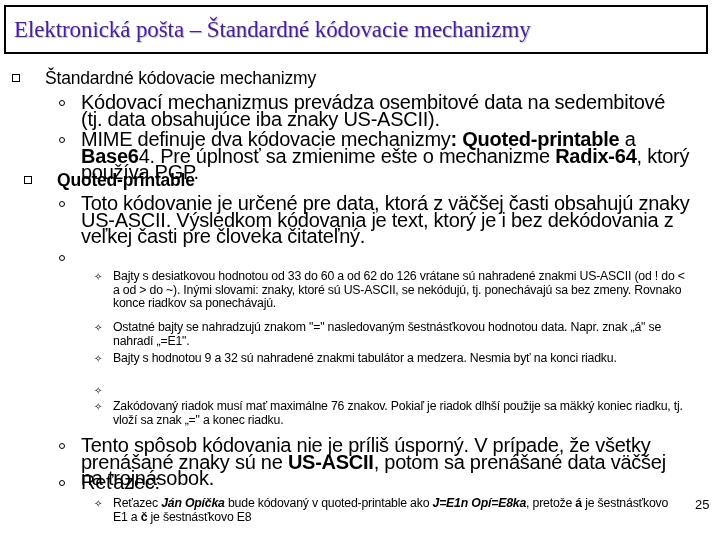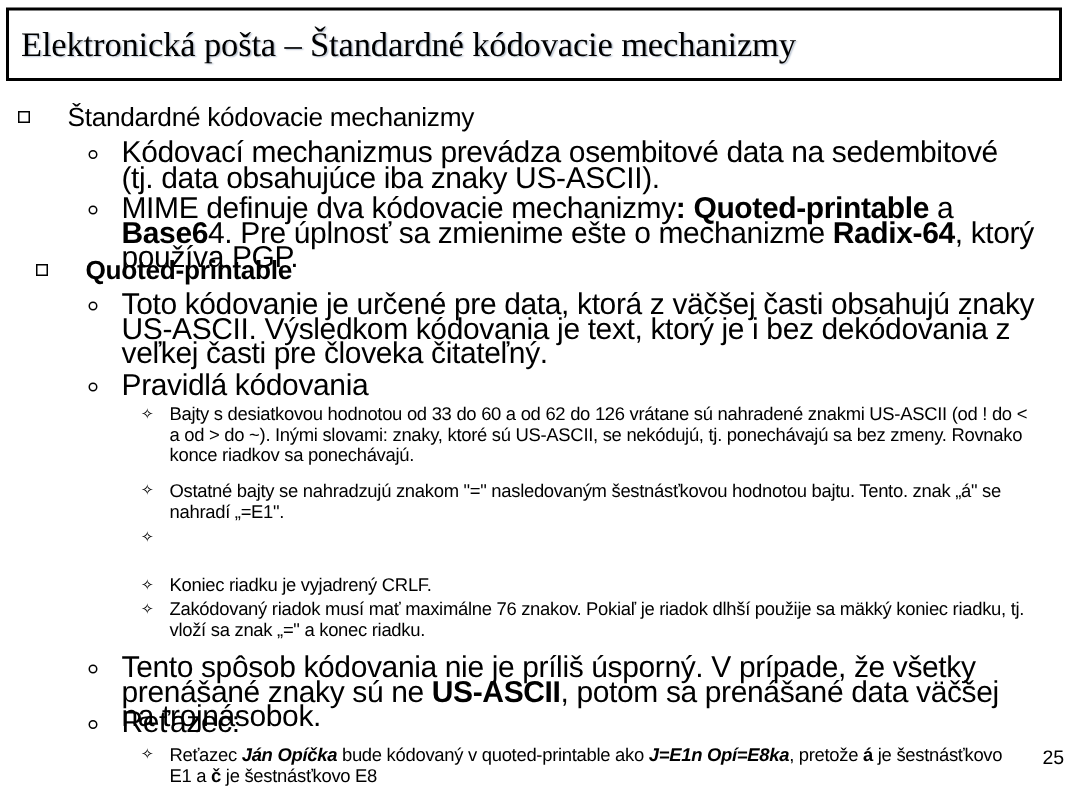--- a/index.html
+++ b/index.html
@@ -1,18 +1,18 @@
 <!DOCTYPE html>
 <html><head>
   <meta charset="utf-8">
   <style>
     html, body { margin: 0; padding: 0; background: #ffffff; }
     body { width: 720px; height: 540px; position: relative; overflow: hidden; font-family: "Liberation Sans", sans-serif; color: #000; }
     .title-box { position: absolute; left: 4px; top: 5px; width: 700px; height: 45px; border: 2px solid #000; box-sizing: content-box; }
-    .title-text { position: absolute; left: 8px; top: 10px; font-family: "Liberation Serif", serif; font-size: 23px; color: #000000; text-shadow: 1px 1px 1px #b8c2d0; white-space: nowrap; letter-spacing: -0.1px; }
+    .title-text { position: absolute; left: 8px; top: 10px; font-family: "Liberation Serif", serif; font-size: 23px; color: #4c1d95; text-shadow: 1px 1px 1px #b8c2d0; white-space: nowrap; letter-spacing: -0.1px; }
     .content { position: absolute; left: 0; top: 0; width: 720px; }
     .l1 { position: absolute; left: 45px; font-size: 17.5px; font-weight: normal; letter-spacing: -0.2px; }
     .l1-bullet { position: absolute; left: -33px; top: 6px; width: 6px; height: 6px; border: 1.5px solid #000; }
     .l2 { position: absolute; left: 81px; width: 610px; font-size: 20px; line-height: 16.5px; letter-spacing: -0.25px; }
     .l2-bullet { position: absolute; left: -22px; top: 6px; width: 4px; height: 4px; border: 1px solid #000; border-radius: 50%; }
     .l3 { position: absolute; left: 113px; width: 580px; font-size: 12.3px; line-height: 13.6px; letter-spacing: -0.2px; }
     .l3-bullet { position: absolute; left: -19px; top: 0px; font-size: 10px; }
     .pgnum { position: absolute; left: 695px; top: 497px; font-size: 13px; text-align: right; }
     b { font-weight: bold; }
   </style>
@@ -45,40 +45,39 @@
     <span>Quoted-printable</span>
   </div>
 
   <div class="l2" style="top:195px;">
     <span class="l2-bullet"></span>
     <span>Toto kódovanie je určené pre data, ktorá z väčšej časti obsahujú znaky US-ASCII. Výsledkom kódovania je text, ktorý je i bez dekódovania z veľkej časti pre človeka čitateľný.</span>
   </div>
 
   <div class="l2" style="top:249px;">
     <span class="l2-bullet"></span>
-    <span>Pravidlá kódovania</span>
   </div>
 
   <div class="l3" style="top:270px;">
     <span class="l3-bullet">✧</span>
     <span>Bajty s desiatkovou hodnotou od 33 do 60 a od 62 do 126 vrátane sú nahradené znakmi US-ASCII (od ! do &lt; a od &gt; do ~). Inými slovami: znaky, ktoré sú US-ASCII, se nekódujú, tj. ponechávajú sa bez zmeny. Rovnako konce riadkov sa ponechávajú.</span>
   </div>
 
   <div class="l3" style="top:321px;">
     <span class="l3-bullet">✧</span>
-    <span>Ostatné bajty se nahradzujú znakom "=" nasledovaným šestnásťkovou hodnotou bajtu. Tento. znak „á" se nahradí „=E1".</span>
+    <span>Ostatné bajty se nahradzujú znakom "=" nasledovaným šestnásťkovou hodnotou data. Napr. znak „á" se nahradí „=E1".</span>
   </div>
 
   <div class="l3" style="top:352px;">
     <span class="l3-bullet">✧</span>
+    <span>Bajty s hodnotou 9 a 32 sú nahradené znakmi tabulátor a medzera. Nesmia byť na konci riadku.</span>
   </div>
 
   <div class="l3" style="top:384px;">
     <span class="l3-bullet">✧</span>
-    <span>Koniec riadku je vyjadrený CRLF.</span>
   </div>
 
   <div class="l3" style="top:400px;">
     <span class="l3-bullet">✧</span>
     <span>Zakódovaný riadok musí mať maximálne 76 znakov. Pokiaľ je riadok dlhší použije sa mäkký koniec riadku, tj. vloží sa znak „=" a konec riadku.</span>
   </div>
 
   <div class="l2" style="top:437px;">
     <span class="l2-bullet"></span>
     <span>Tento spôsob kódovania nie je príliš úsporný. V prípade, že všetky prenášané znaky sú ne </span><b>US-ASCII</b><span>, potom sa prenášané data väčšej na trojnásobok.</span>

